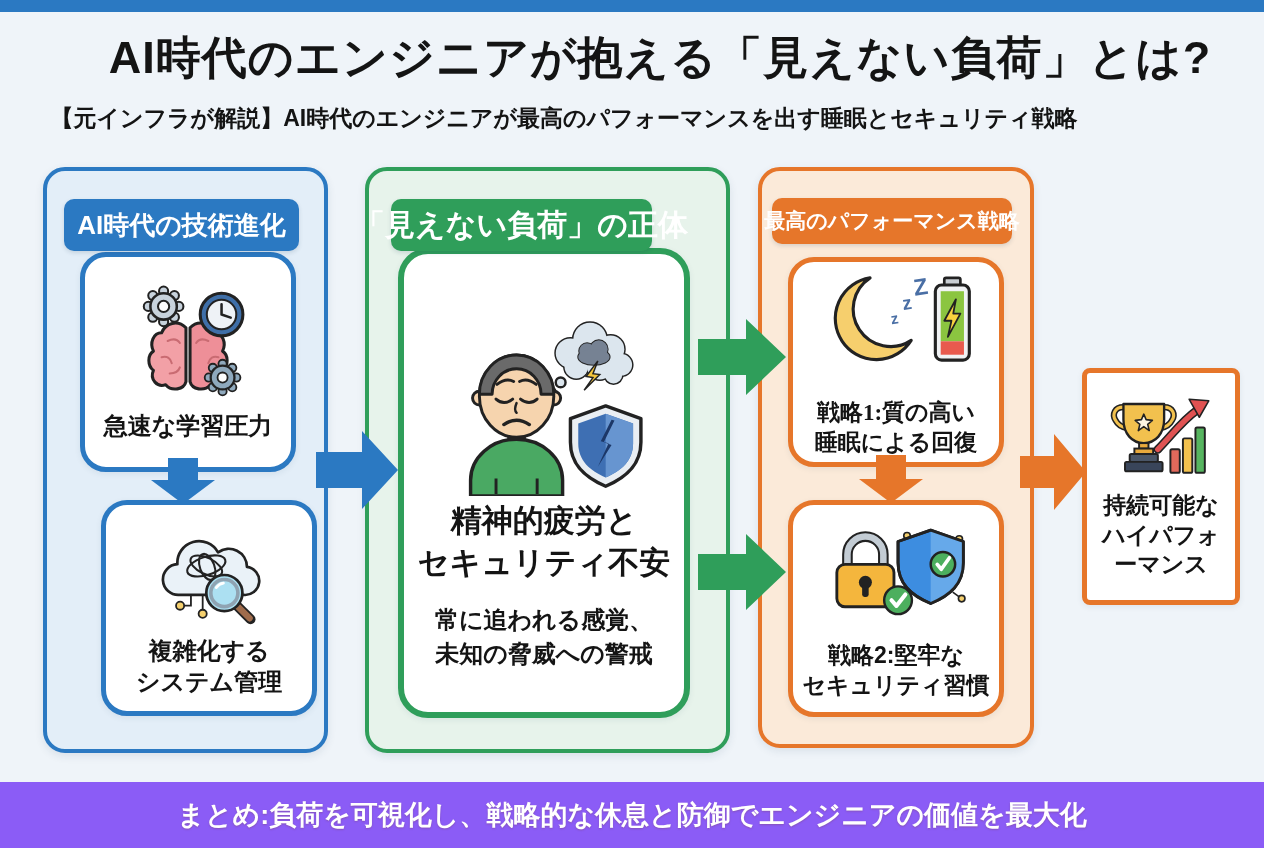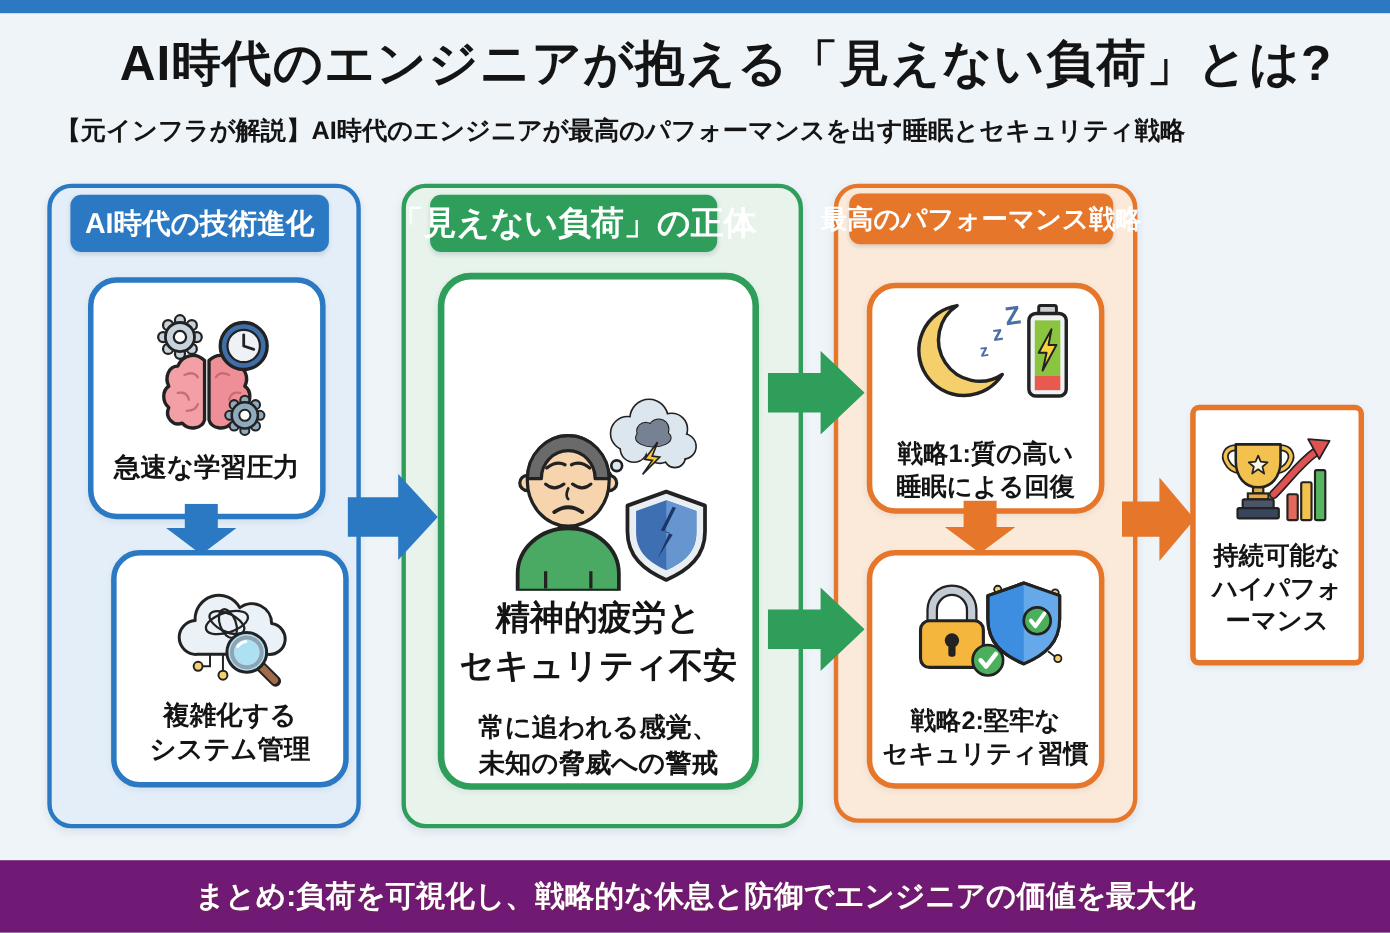--- a/index.html
+++ b/index.html
@@ -25,35 +25,36 @@
   .column{
     border-radius:22px;background:var(--bg);
     border:4px solid var(--accent);
     box-shadow:0 3px 8px rgba(30,60,90,.10);
   }
   .col-header{
     background:var(--accent);color:#ffffff;border-radius:10px;
     display:flex;align-items:center;justify-content:center;
     font-weight:900;white-space:nowrap;z-index:3;
     box-shadow:0 2px 4px rgba(30,60,90,.15);
+    margin-top:22px;
   }
   .card{
     background:#ffffff;border:5px solid var(--accent);border-radius:26px;
     display:flex;flex-direction:column;align-items:center;justify-content:center;
     z-index:2;box-shadow:0 2px 6px rgba(30,60,90,.08);
   }
   .card-label{
     font-weight:900;text-align:center;white-space:pre-line;line-height:1.3;
   }
   .main-card{border-width:6px;border-radius:30px;}
   .main-title{font-size:31px;font-weight:900;text-align:center;white-space:pre-line;line-height:1.38;margin-top:4px;}
   .main-desc{font-size:24px;font-weight:800;text-align:center;white-space:pre-line;line-height:1.4;margin-top:18px;}
   .flow-arrow{z-index:4;}
   .footer-bar{
-    left:0;top:782px;width:1264px;height:66px;background:#701a75;
+    left:0;top:782px;width:1264px;height:66px;background:#8b5cf6;
     display:flex;align-items:center;justify-content:center;
   }
   .footer-text{
     color:#ffffff;font-size:27px;font-weight:900;white-space:nowrap;
     text-shadow:0 1px 2px rgba(120,50,0,.25);
   }
 </style>
 </head>
 <body>
 
@@ -149,21 +150,21 @@
 システム管理</div>
   </div>
 
   <svg class="abs flow-arrow" style="left:316px;top:431px;" width="82" height="78" viewBox="0 0 82 78">
     <polygon points="0,21 46,21 46,0 82,39 46,78 46,57 0,57" fill="#2b79c2"></polygon>
   </svg>
 
   <div class="abs column" style="--accent:#2f9e5a;--bg:#e7f3eb;left:365px;top:167px;width:357px;height:578px;"></div>
   <div class="abs col-header" style="--accent:#2f9e5a;left:391px;top:177px;width:261px;height:52px;font-size:30px;">「見えない負荷」の正体</div>
 
-  <div class="abs card main-card" style="--accent:#2f9e5a;left:398px;top:248px;width:292px;height:470px;justify-content:flex-end;padding-top:14px;box-sizing:border-box;">
+  <div class="abs card main-card" style="--accent:#2f9e5a;left:398px;top:248px;width:292px;height:470px;justify-content:center;padding-top:14px;box-sizing:border-box;">
     <svg width="206" height="186" viewBox="0 0 210 190">
 
       <g fill="#dce6ee" stroke="#222" stroke-width="3">
         <circle cx="132" cy="44" r="15"></circle>
           <circle cx="152" cy="30" r="17"></circle>
           <circle cx="173" cy="40" r="14"></circle>
           <circle cx="184" cy="56" r="11"></circle>
           <circle cx="138" cy="58" r="12"></circle>
           <circle cx="162" cy="58" r="13"></circle>
           <circle cx="176" cy="66" r="9"></circle>
@@ -222,39 +223,39 @@
   </div>
 
   <svg class="abs flow-arrow" style="left:698px;top:319px;" width="88" height="76" viewBox="0 0 88 76">
     <polygon points="0,20 48,20 48,0 88,38 48,76 48,56 0,56" fill="#2f9e5a"></polygon>
   </svg>
   <svg class="abs flow-arrow" style="left:698px;top:534px;" width="88" height="76" viewBox="0 0 88 76">
     <polygon points="0,20 48,20 48,0 88,38 48,76 48,56 0,56" fill="#2f9e5a"></polygon>
   </svg>
 
   <div class="abs column" style="--accent:#e6762a;--bg:#fbead9;left:758px;top:167px;width:268px;height:573px;"></div>
-  <div class="abs col-header" style="--accent:#e6762a;left:772px;top:176px;width:240px;height:46px;font-size:24px;">最高のパフォーマンス戦略</div>
+  <div class="abs col-header" style="--accent:#e6762a;left:772px;top:176px;width:240px;height:46px;font-size:21px;">最高のパフォーマンス戦略</div>
 
   <div class="abs card" style="--accent:#e6762a;left:788px;top:257px;width:206px;height:200px;">
     <svg width="152" height="103" viewBox="0 0 170 115">
       <path d="M56,12 A46,46 0 1 0 102,82 A38,38 0 0 1 56,12 Z" fill="#f6cf6d" stroke="#222" stroke-width="3.5" stroke-linejoin="round"></path>
       <g fill="#4a6fa5" font-weight="bold">
         <text x="80" y="64" font-size="17" transform="rotate(-8 80 64)">z</text>
         <text x="93" y="48" font-size="21" transform="rotate(-8 93 48)">z</text>
         <text x="106" y="32" font-size="26" transform="rotate(-8 106 32)">Z</text>
       </g>
       <g>
         <rect x="139" y="12" width="18" height="10" rx="2" fill="#c9ced3" stroke="#222" stroke-width="3"></rect>
         <rect x="129" y="20" width="38" height="84" rx="7" fill="#f0f2f4" stroke="#222" stroke-width="3.5"></rect>
         <rect x="135" y="27" width="26" height="56" fill="#8bc540"></rect>
         <rect x="135" y="83" width="26" height="15" fill="#e85a4e"></rect>
         <polygon points="152,36 139,60 147,60 143,78 157,52 149,52" fill="#f7d23e" stroke="#222" stroke-width="2" stroke-linejoin="round"></polygon>
       </g>
     </svg>
-    <div class="card-label" style="font-size:23px;margin-top:28px;">戦略1:質の高い
+    <div class="card-label" style="font-size:23px;margin-top:28px;font-family:Liberation Serif, serif;">戦略1:質の高い
 睡眠による回復</div>
   </div>
 
   <svg class="abs flow-arrow" style="left:859px;top:455px;" width="64" height="48" viewBox="0 0 64 48">
     <polygon points="17,0 47,0 47,24 64,24 32,48 0,24 17,24" fill="#e6762a"></polygon>
   </svg>
 
   <div class="abs card" style="--accent:#e6762a;left:788px;top:500px;width:206px;height:207px;">
     <svg width="152" height="102" viewBox="0 0 185 125">
 

